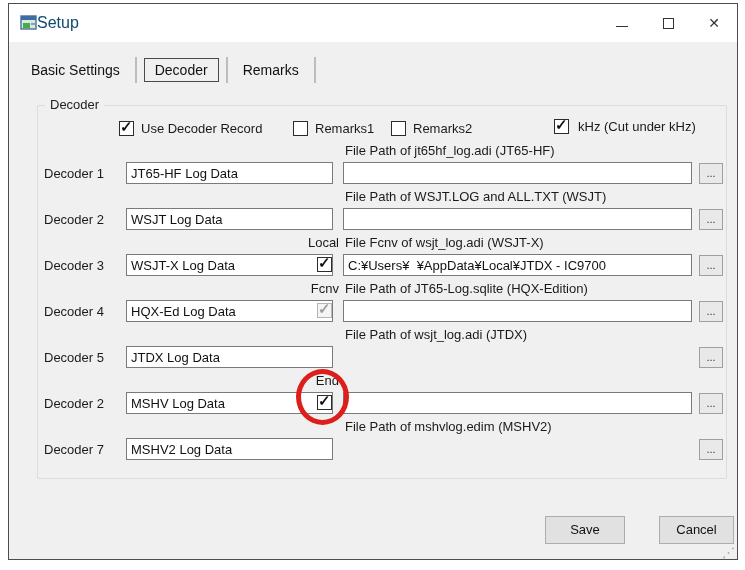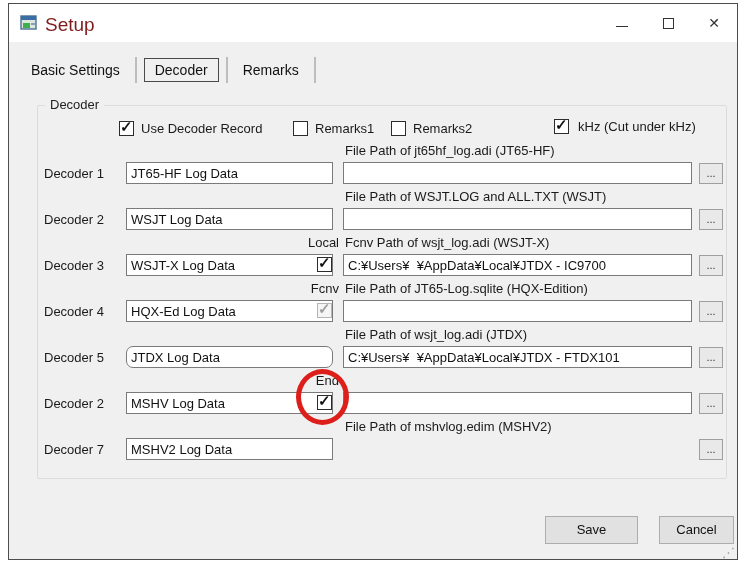--- a/index.html
+++ b/index.html
@@ -6,21 +6,21 @@
     --dialog_bg:#f0f0f0; --titlebar_bg:#ffffff; --dialog_border:#4d4d4d;
     --field_border:#7a7a7a; --groupbox_border:#dcdcdc; --button_bg:#e1e1e1;
     --button_border:#adadad; --annotation_red:#dd1f1c; --text:#1a1a1a;
   }
   *{box-sizing:border-box; margin:0; padding:0;}
   body{width:745px;height:570px;background:#ffffff;font-family:"Liberation Sans",sans-serif;color:var(--text);-webkit-font-smoothing:antialiased;}
   .canvas{position:relative;width:745px;height:570px;background:#fff;overflow:hidden;}
   .dialog{position:absolute;left:8px;top:3px;width:730px;height:557px;background:var(--dialog_bg);border:1px solid var(--dialog_border);}
   .titlebar{position:absolute;left:0;top:0;width:100%;height:38px;background:var(--titlebar_bg);}
   .app-icon{position:absolute;left:11px;top:10px;width:18px;height:18px;}
-  .title-text{position:absolute;left:36px;top:10px;font-size:19px;color:#7f1d1d;}
+  .title-text{position:absolute;left:28px;top:10px;font-size:16px;color:#0c4a6e;}
   .win-controls{position:absolute;right:0;top:0;height:38px;display:flex;}
   .win-btn{width:46px;height:38px;display:flex;align-items:center;justify-content:center;font-size:14px;color:#333;cursor:default;}
   .win-btn .sq{display:inline-block;width:11px;height:11px;border:1px solid #333;}
   .win-btn .mn{display:inline-block;width:12px;height:0;border-top:1px solid #333;margin-top:6px;}
   
   .tabrow{position:absolute;left:14px;top:51px;height:30px;display:flex;align-items:center;font-size:14px;}
   .tab{padding:4px 8px;color:#111;white-space:nowrap;}
   .tab.selected{border:1px solid #4a4a4a;background:var(--dialog_bg);padding:3px 10px;}
   .tabsep{width:2px;height:26px;background:#bdbdbd;margin:0 7px;}
   
@@ -37,21 +37,21 @@
   .mod-label{position:absolute;left:250px;width:80px;text-align:right;font-size:13px;line-height:16px;}
   .path-label{position:absolute;left:336px;width:360px;font-size:13px;line-height:16px;white-space:nowrap;}
   .tfield{position:absolute;height:22px;border:1px solid var(--field_border);background:#fff;font-family:"Liberation Sans",sans-serif;font-size:13px;padding:1px 4px;color:#111;}
   .name-field{left:93px;width:207px;margin-left:24px;}
   .path-field{left:334px;width:349px;}
   .browse-btn{position:absolute;left:690px;width:24px;height:21px;background:#e9e9e9;border:1px solid #9f9f9f;font-size:11px;color:#333;text-align:center;line-height:17px;}
   
   .red-circle{position:absolute;left:287px;top:365px;width:53px;height:56px;border:5px solid var(--annotation_red);border-radius:50%;pointer-events:none;z-index:5;}
   
   .btn{position:absolute;top:512px;height:28px;background:var(--button_bg);border:1px solid var(--button_border);font-family:"Liberation Sans",sans-serif;font-size:13px;color:#111;text-align:center;line-height:26px;}
-  .btn-save{left:536px;width:93px;}
+  .btn-save{left:536px;width:80px;}
   .btn-cancel{left:650px;width:75px;}
   .grip{position:absolute;right:2px;bottom:0px;font-size:13px;color:#9a9a9a;line-height:12px;}
 </style>
 </head>
 <body>
 
 <div class="canvas">
   <div class="dialog">
 
     <div class="titlebar">
@@ -100,39 +100,38 @@
     <input class="tfield path-field" style="top: 158px;" value="">
     <button class="browse-btn" style="top:159px;">...</button>
 
     <span class="path-label" style="top:185px;">File Path of WSJT.LOG and ALL.TXT (WSJT)</span>
     <span class="row-label" style="top:208px;">Decoder 2</span>
     <input class="tfield name-field" style="top: 204px;" value="WSJT Log Data">
     <input class="tfield path-field" style="top: 204px;" value="">
     <button class="browse-btn" style="top:205px;">...</button>
 
     <span class="mod-label" style="top:231px;">Local</span>
-    <span class="path-label" style="top:231px;">Fcnv Path of wsjt_log.adi (WSJT-X)</span>
+    <span class="path-label" style="top:231px;">File Fcnv of wsjt_log.adi (WSJT-X)</span>
     <span class="row-label" style="top:254px;">Decoder 3</span>
     <input class="tfield name-field" style="top: 250px;" value="WSJT-X Log Data">
     <span class="checkbox checked" style="left:308px;top:253px;"></span>
     <input class="tfield path-field" style="top: 250px;" value="C:¥Users¥  ¥AppData¥Local¥JTDX - IC9700">
     <button class="browse-btn" style="top:251px;">...</button>
 
     <span class="mod-label" style="top:277px;">Fcnv</span>
     <span class="path-label" style="top:277px;">File Path of JT65-Log.sqlite (HQX-Edition)</span>
     <span class="row-label" style="top:300px;">Decoder 4</span>
     <input class="tfield name-field" style="top: 296px;" value="HQX-Ed Log Data">
     <span class="checkbox checked disabled" style="left:308px;top:299px;"></span>
     <input class="tfield path-field" style="top: 296px;" value="">
     <button class="browse-btn" style="top:297px;">...</button>
 
     <span class="path-label" style="top:323px;">File Path of wsjt_log.adi (JTDX)</span>
     <span class="row-label" style="top:346px;">Decoder 5</span>
-    <input class="tfield name-field" style="top: 342px; border-radius: 7px;" value="JTDX Log Data">
-    <input class="tfield path-field" style="top: 342px;" value="C:¥Users¥  ¥AppData¥Local¥JTDX - FTDX101">
+    <input class="tfield name-field" style="top: 342px;" value="JTDX Log Data">
     <button class="browse-btn" style="top:343px;">...</button>
 
     <span class="mod-label" style="top:369px;">End</span>
     <span class="row-label" style="top:392px;">Decoder 2</span>
     <input class="tfield name-field" style="top: 388px;" value="MSHV Log Data">
     <span class="checkbox checked" style="left:308px;top:391px;"></span>
     <input class="tfield path-field" style="top: 388px;" value="">
     <button class="browse-btn" style="top:389px;">...</button>
     <div class="red-circle"></div>
 

